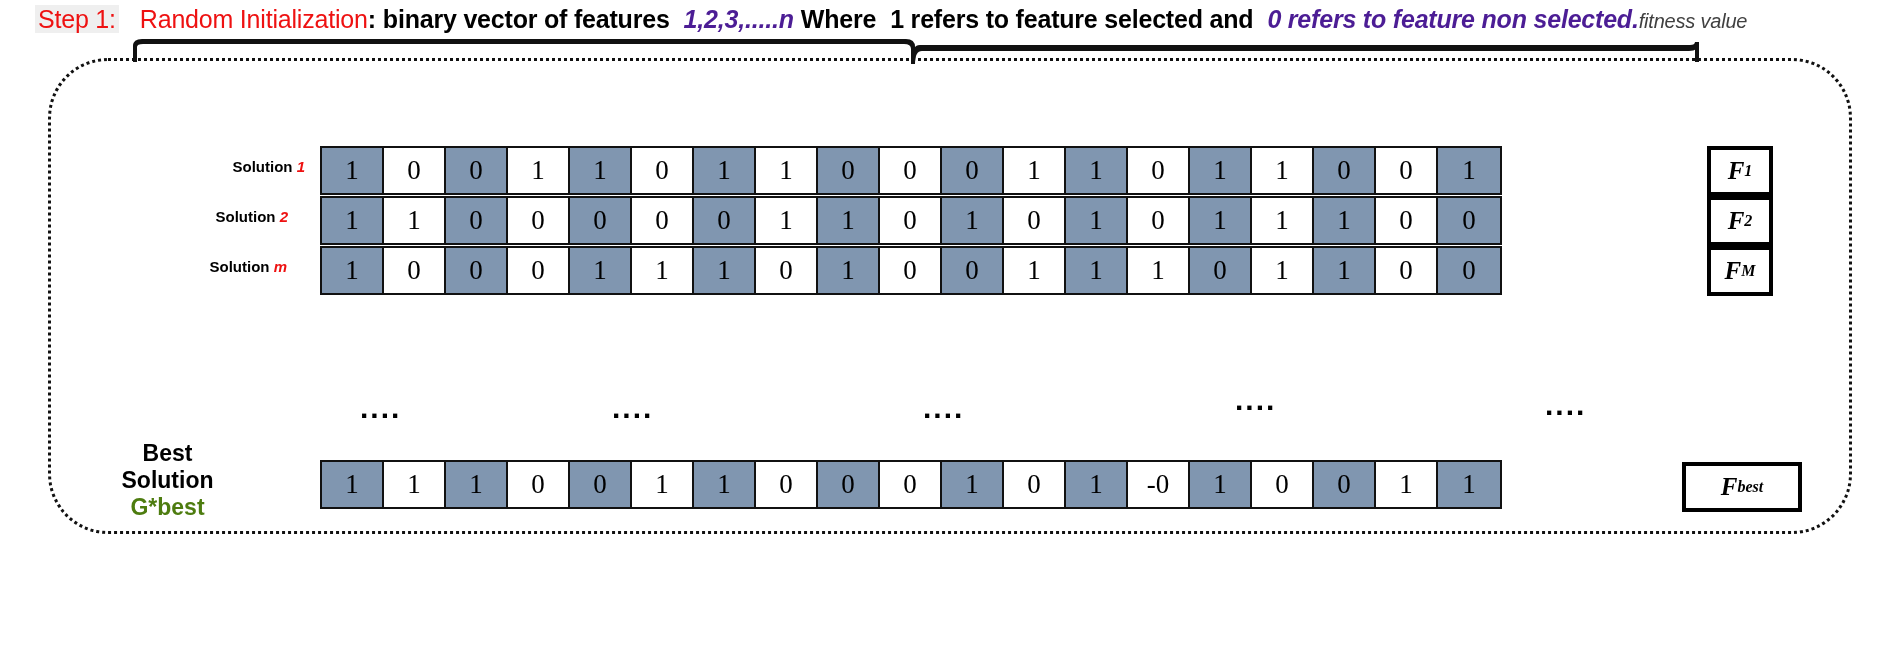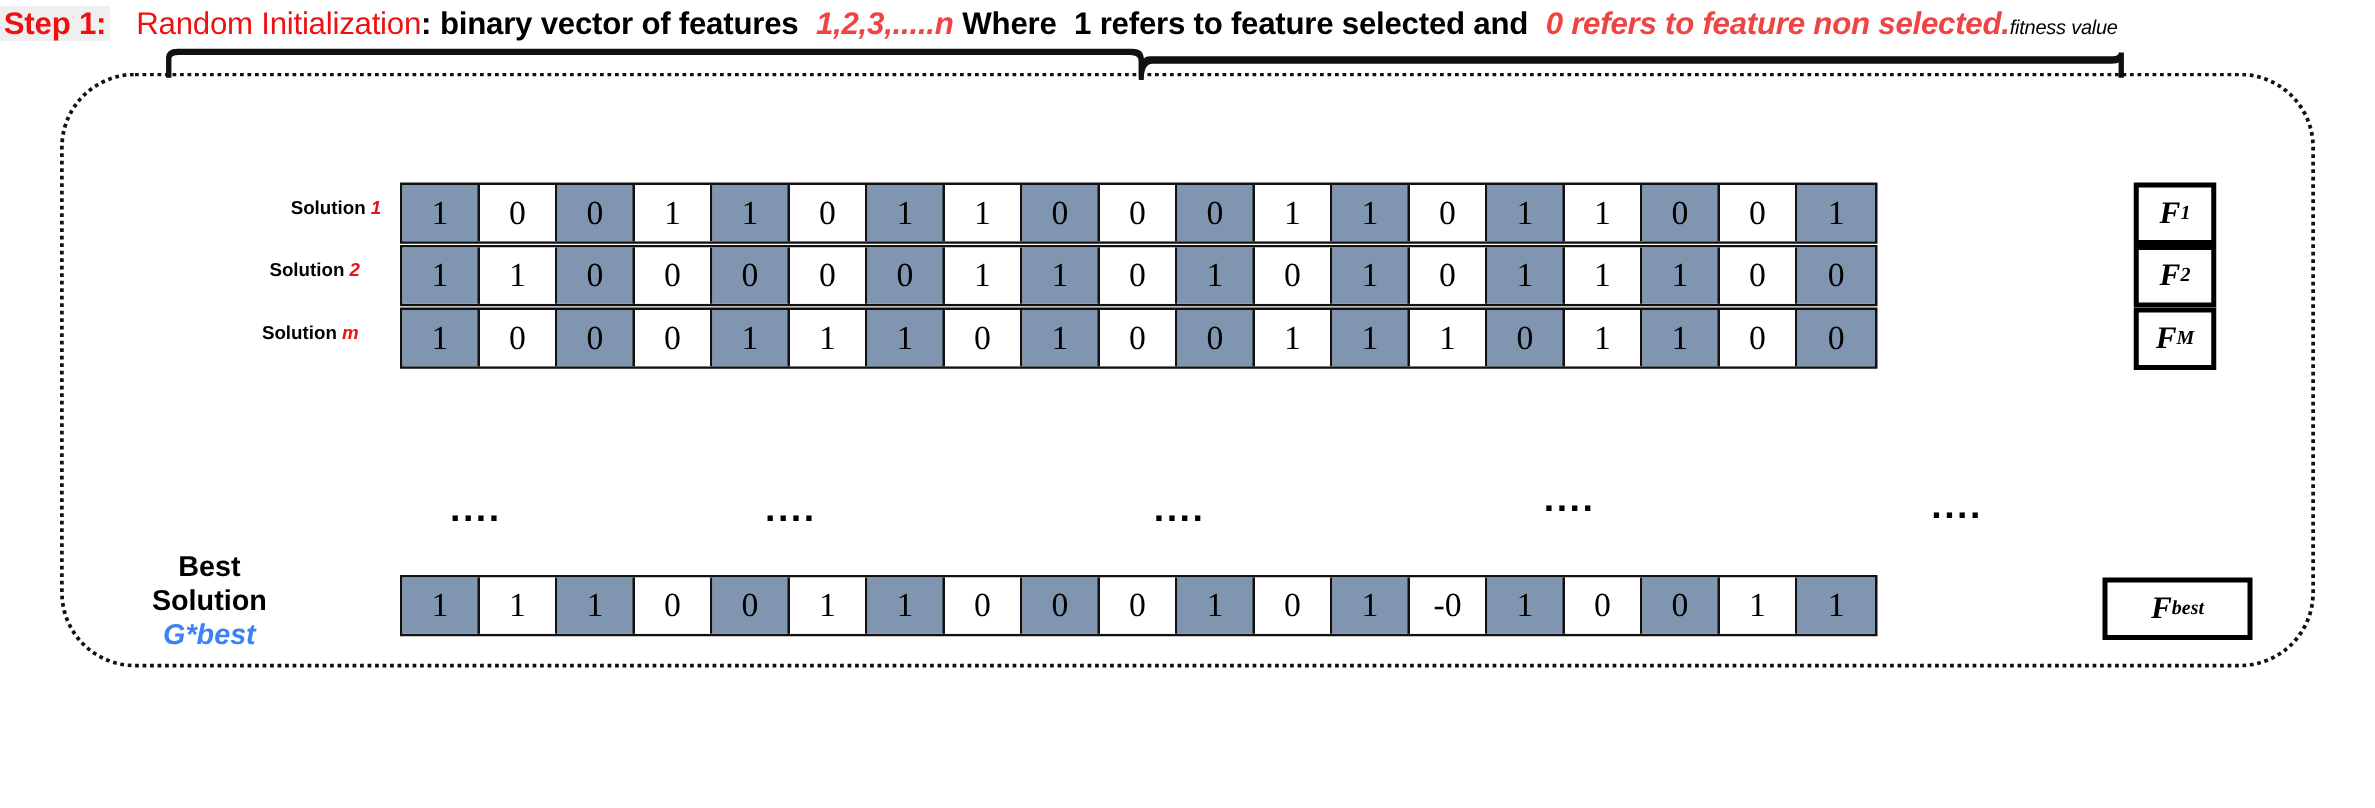--- a/index.html
+++ b/index.html
@@ -18,27 +18,28 @@
     width:1900px;height:34px;
     white-space:nowrap;
     font-size:25px;
     line-height:34px;
     letter-spacing:-0.2px;
   }
   #header-line span{vertical-align:baseline;}
   .step-label{
     background:#efefef;
     color:#ee1111;
-    font-weight:bold;
+    font-weight:normal;
     padding:0 3px;
+    margin-left:35px;
   }
   .red-bold{color:#ee1111;font-weight:normal;}
   .blk-bold{color:#000000;font-weight:bold;}
-  .red-bolditalic{color:#ef4444;font-weight:bold;font-style:italic;}
-  .blk-italic{color:#000000;font-style:italic;font-weight:normal;font-size:16px;}
+  .red-bolditalic{color:#4c1d95;font-weight:bold;font-style:italic;}
+  .blk-italic{color:#404040;font-style:italic;font-weight:normal;font-size:20px;}
   .sp{display:inline-block;width:7px;}
   .sp2{display:inline-block;width:14px;}
 
   
   #brace{
     position:absolute;
     left:132px;top:38px;
     width:1568px;height:26px;
   }
 
@@ -125,21 +126,21 @@
   #best-label{
     position:absolute;
     left:60px;top:440px;
     width:215px;
     text-align:center;
     font-weight:bold;
     font-size:23px;
     color:#000000;
     line-height:27px;
   }
-  #best-label .gbest{color:#3b82f6;font-style:italic;font-weight:bold;}
+  #best-label .gbest{color:#4d7c0f;font-weight:bold;}
 </style>
 </head>
 <body>
 
 <div id="header-line">
   <span class="step-label">Step 1:</span><span class="sp2"></span><span class="sp"></span><span class="red-bold">Random Initialization</span><span class="blk-bold">:</span><span class="sp"></span><span class="blk-bold">binary vector of features</span><span class="sp2"></span><span class="red-bolditalic">1,2,3,.....n</span><span class="sp"></span><span class="blk-bold">Where</span><span class="sp2"></span><span class="blk-bold">1 refers to feature  selected and</span><span class="sp2"></span><span class="red-bolditalic">0 refers to feature non selected.</span><span class="blk-italic">fitness value</span>
 </div>
 
 <div id="brace">
   <svg width="1568" height="26" viewBox="0 0 1568 26" preserveAspectRatio="none">

